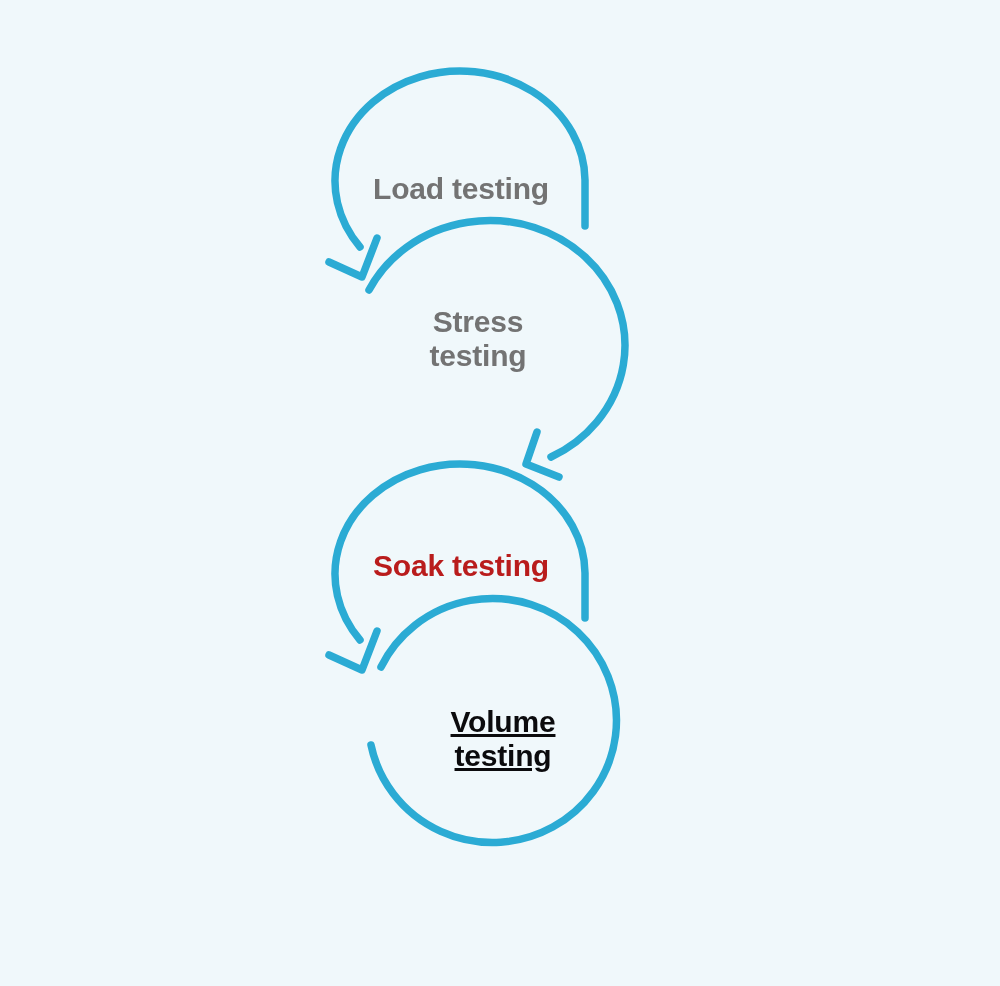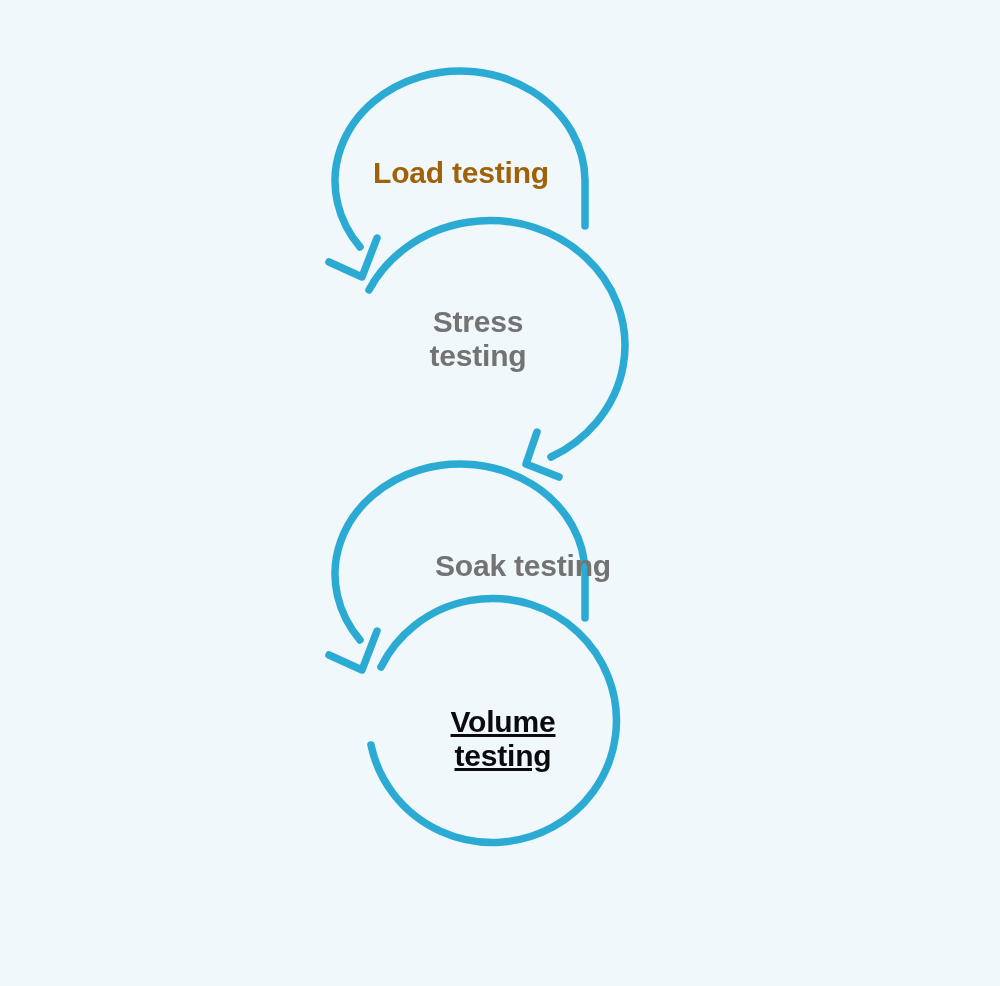--- a/index.html
+++ b/index.html
@@ -71,23 +71,23 @@
                A 125 110 0 1 0 360 640" fill="none" stroke="#2babd4" stroke-width="7.5" stroke-linecap="round" stroke-linejoin="round"></path>
       <path d="M 377 631 L 362 670 L 329 655" fill="none" stroke="#2babd4" stroke-width="7.5" stroke-linecap="round" stroke-linejoin="round"></path>
     </g>
 
     <g>
       <path d="M 381 667
                A 124 122 0 1 1 371 745" fill="none" stroke="#2babd4" stroke-width="7.5" stroke-linecap="round" stroke-linejoin="round"></path>
     </g>
   </svg>
 
-  <div class="node-label" id="label-load" style="color: #a16207;">Load testing</div>
+  <div class="node-label" id="label-load" style="color: #737373; margin-top: 16px;">Load testing</div>
 
   <div class="node-label" id="label-stress" style="color: #737373;">Stress
 testing</div>
 
-  <div class="node-label" id="label-soak" style="color: #737373; text-align: right;">Soak testing</div>
+  <div class="node-label" id="label-soak" style="color: #b91c1c;">Soak testing</div>
 
   <div class="node-label" id="label-volume" style="color: rgb(11, 11, 13);">Volume
 testing</div>
 
 </div>
 
 </body></html>

